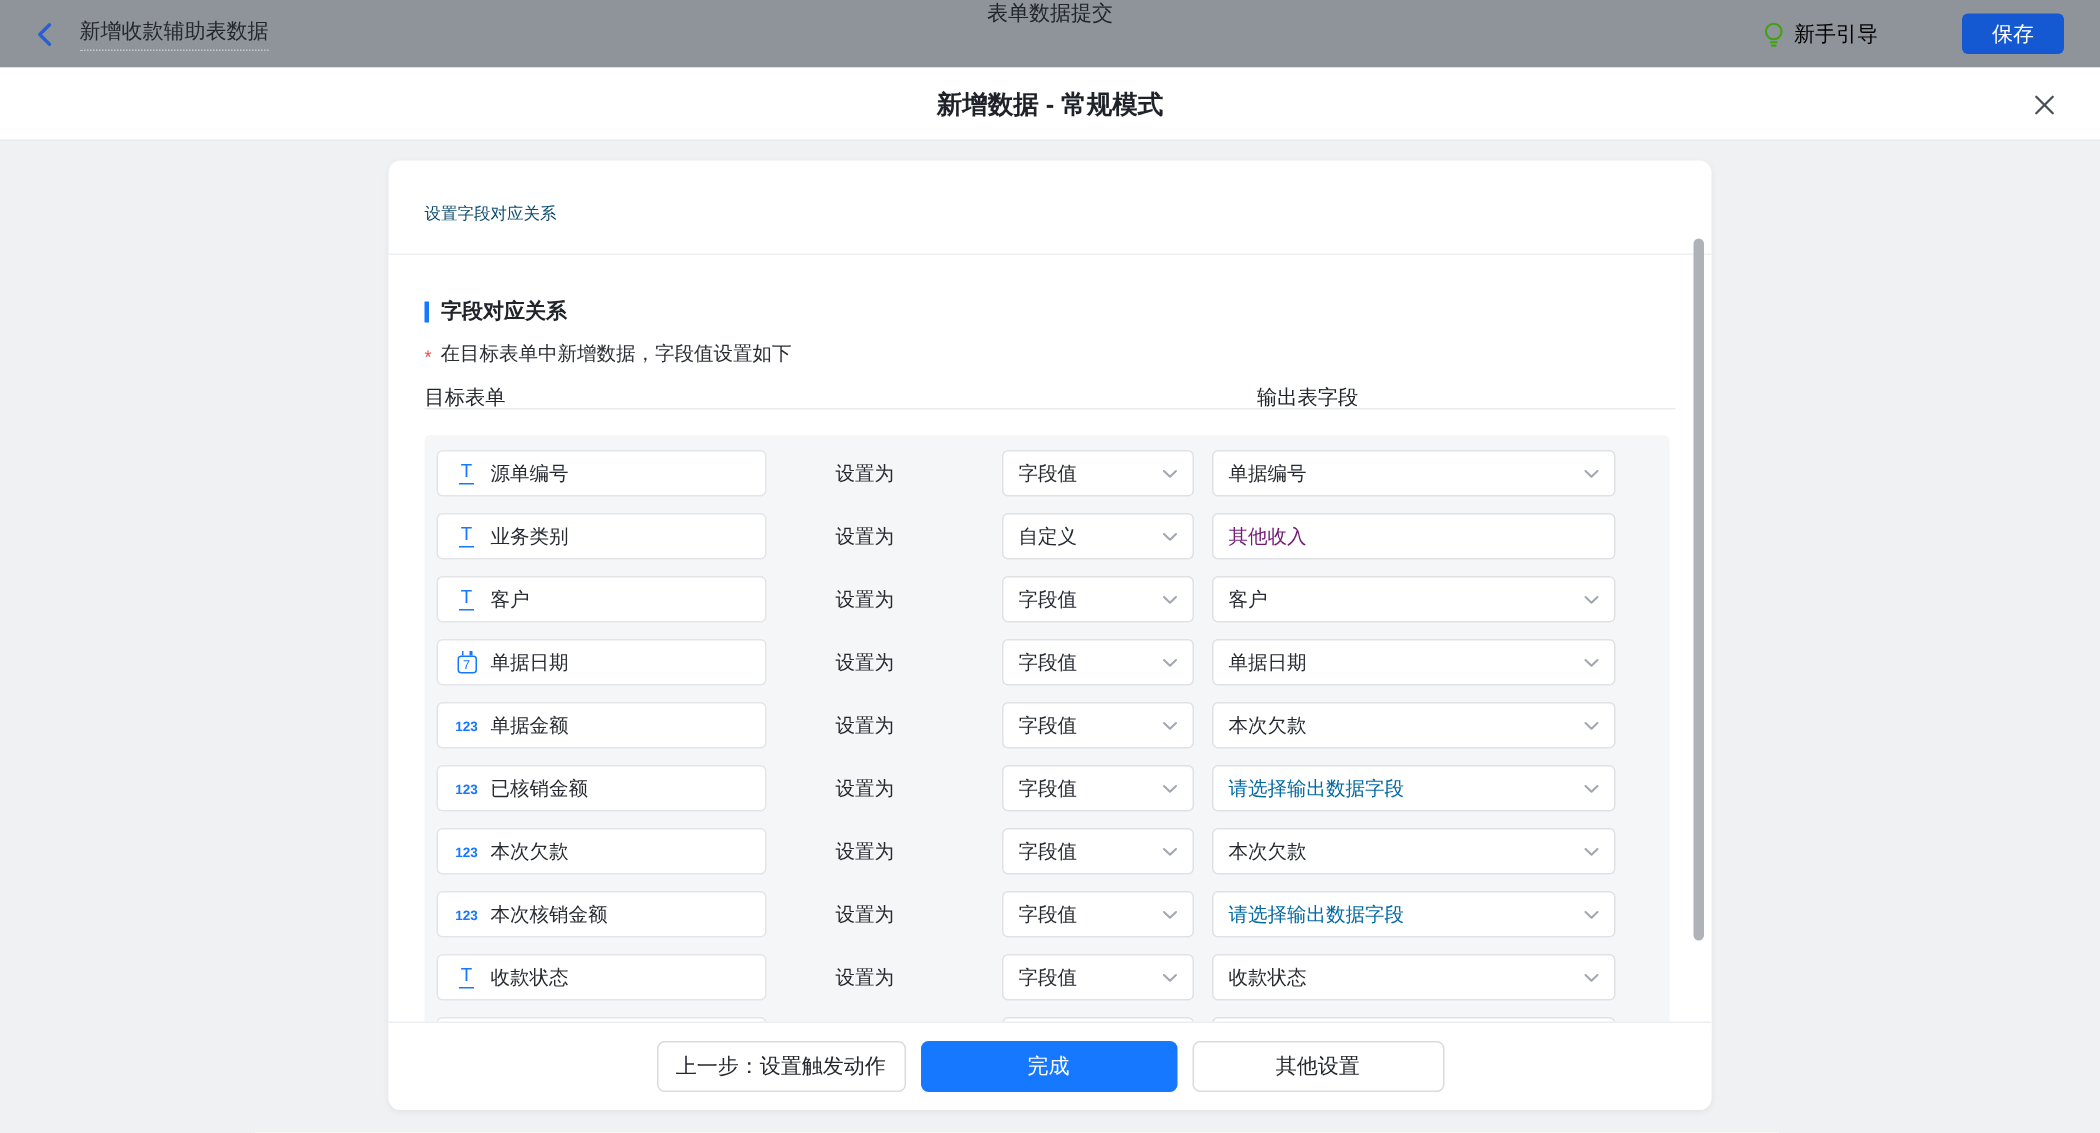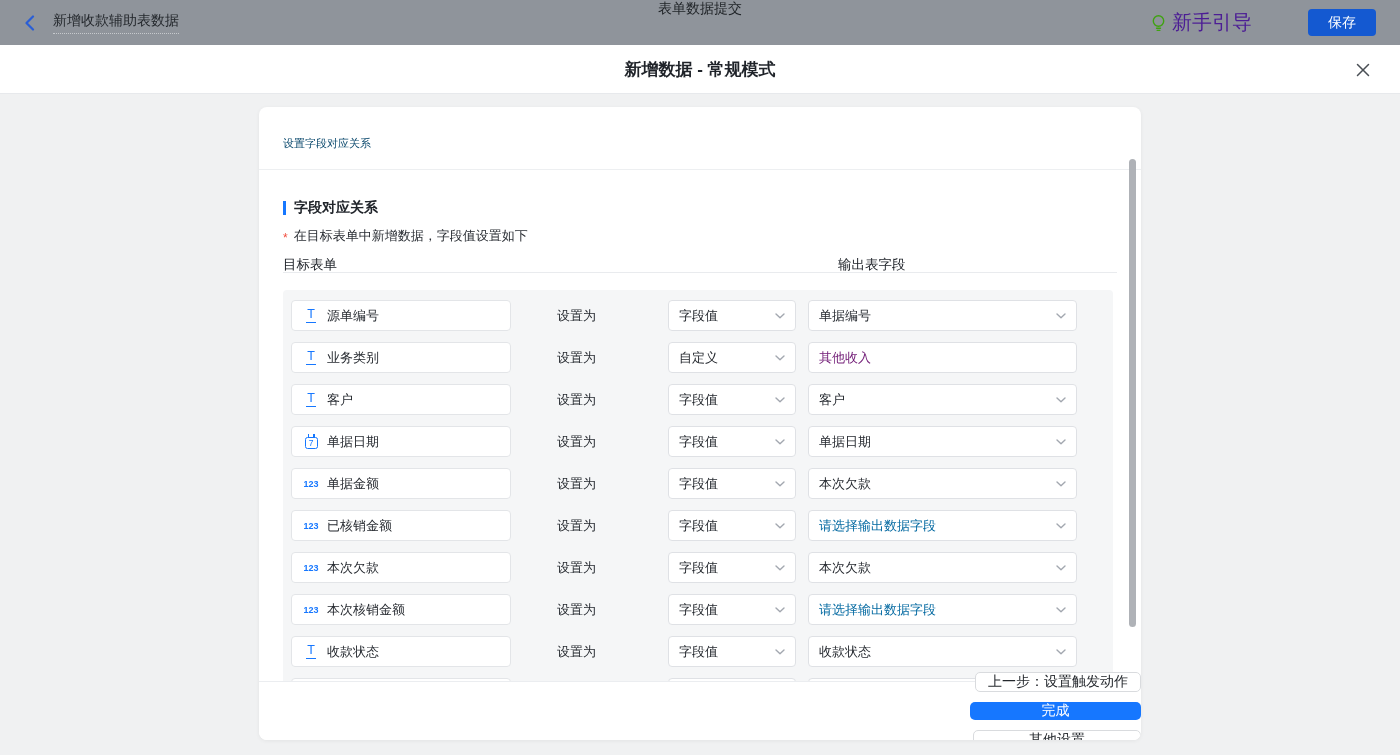--- a/index.html
+++ b/index.html
@@ -19,21 +19,21 @@
   .wf-name {
     font-size:14px; color:#24282d; padding-bottom:3px;
     border-bottom:1px dotted #c6c9cd; cursor:pointer;
   }
   .topbar-center {
     position:absolute; left:0; right:0; text-align:center;
     font-size:14px; color:#212529; pointer-events:none;
   }
   .topbar-right { margin-left:auto; display:flex; align-items:center; z-index:2; }
   .guide { display:flex; align-items:center; gap:6px; cursor:pointer; }
-  .guide-label { font-size:20px; color:#4c1d95; }
+  .guide-label { font-size:14px; color:#000000; }
   .save-btn {
     margin-left:56px; width:68px; height:27px; background:#1459d1; color:#fff;
     font-size:14px; border:none; border-radius:4px; cursor:pointer;
     display:flex; align-items:center; justify-content:center;
   }
 
   
   .modal-header {
     position:absolute; left:0; top:45px; width:1400px; height:49px;
     background:#fff; border-bottom:1px solid #e7e9ec;
@@ -114,22 +114,22 @@
 
   
   .scroll-thumb {
     position:absolute; right:5px; top:52px; width:7px; height:468px;
     background:#afb2b7; border-radius:4px; cursor:pointer;
   }
 
   
   .card-footer {
     position:absolute; left:0; bottom:0; width:100%; height:59px; background:#fff;
-    border-top:1px solid #ebedf0; display:flex; align-items:flex-end;
-    justify-content:center; gap:10px;flex-direction:column;
+    border-top:1px solid #ebedf0; display:flex; align-items:center;
+    justify-content:center; gap:10px;
   }
   .btn {
     height:34px; border-radius:5px; font-size:14px; cursor:pointer;
     display:flex; align-items:center; justify-content:center;
     font-family:inherit;
   }
   .btn-secondary { background:#fff; border:1px solid #d9dbde; color:#24282d; }
   .btn-primary  { background:#1677ff; border:none; color:#fff; }
   .btn-prev  { width:166px; }
   .btn-done  { width:171px; }

